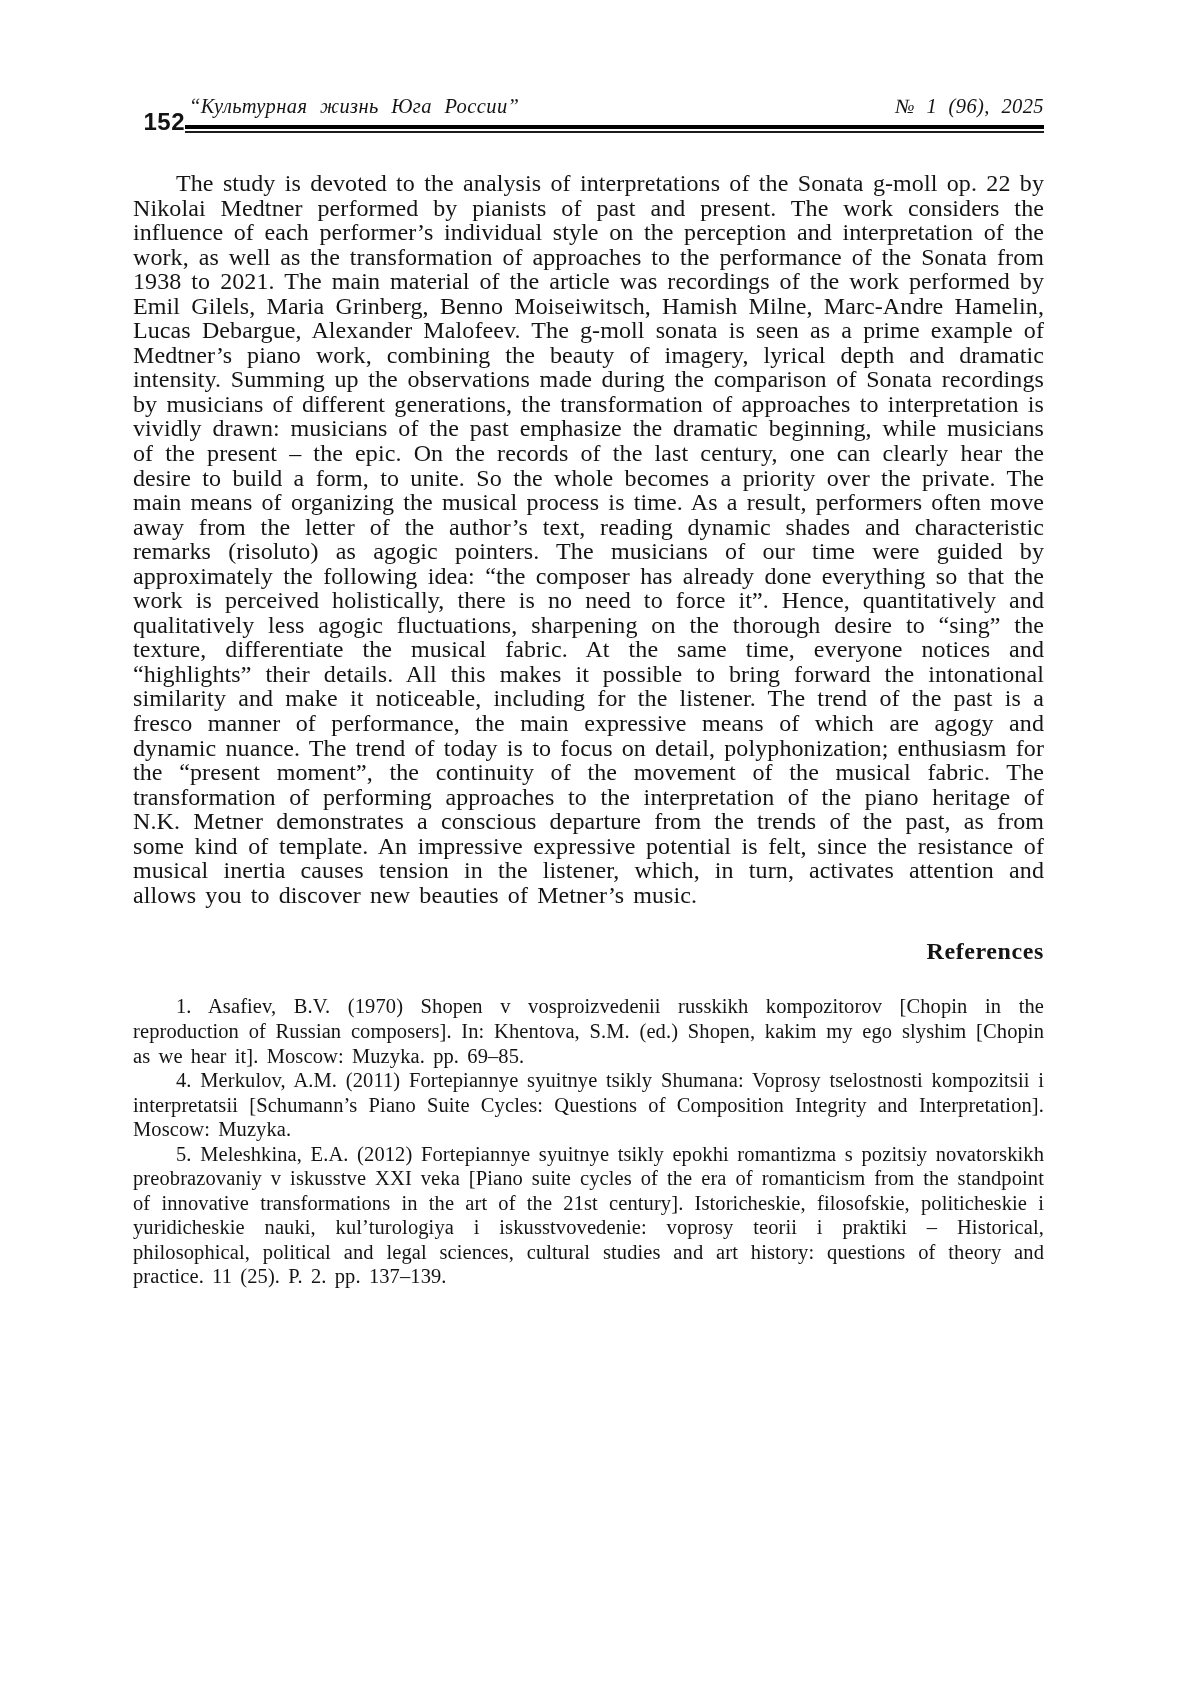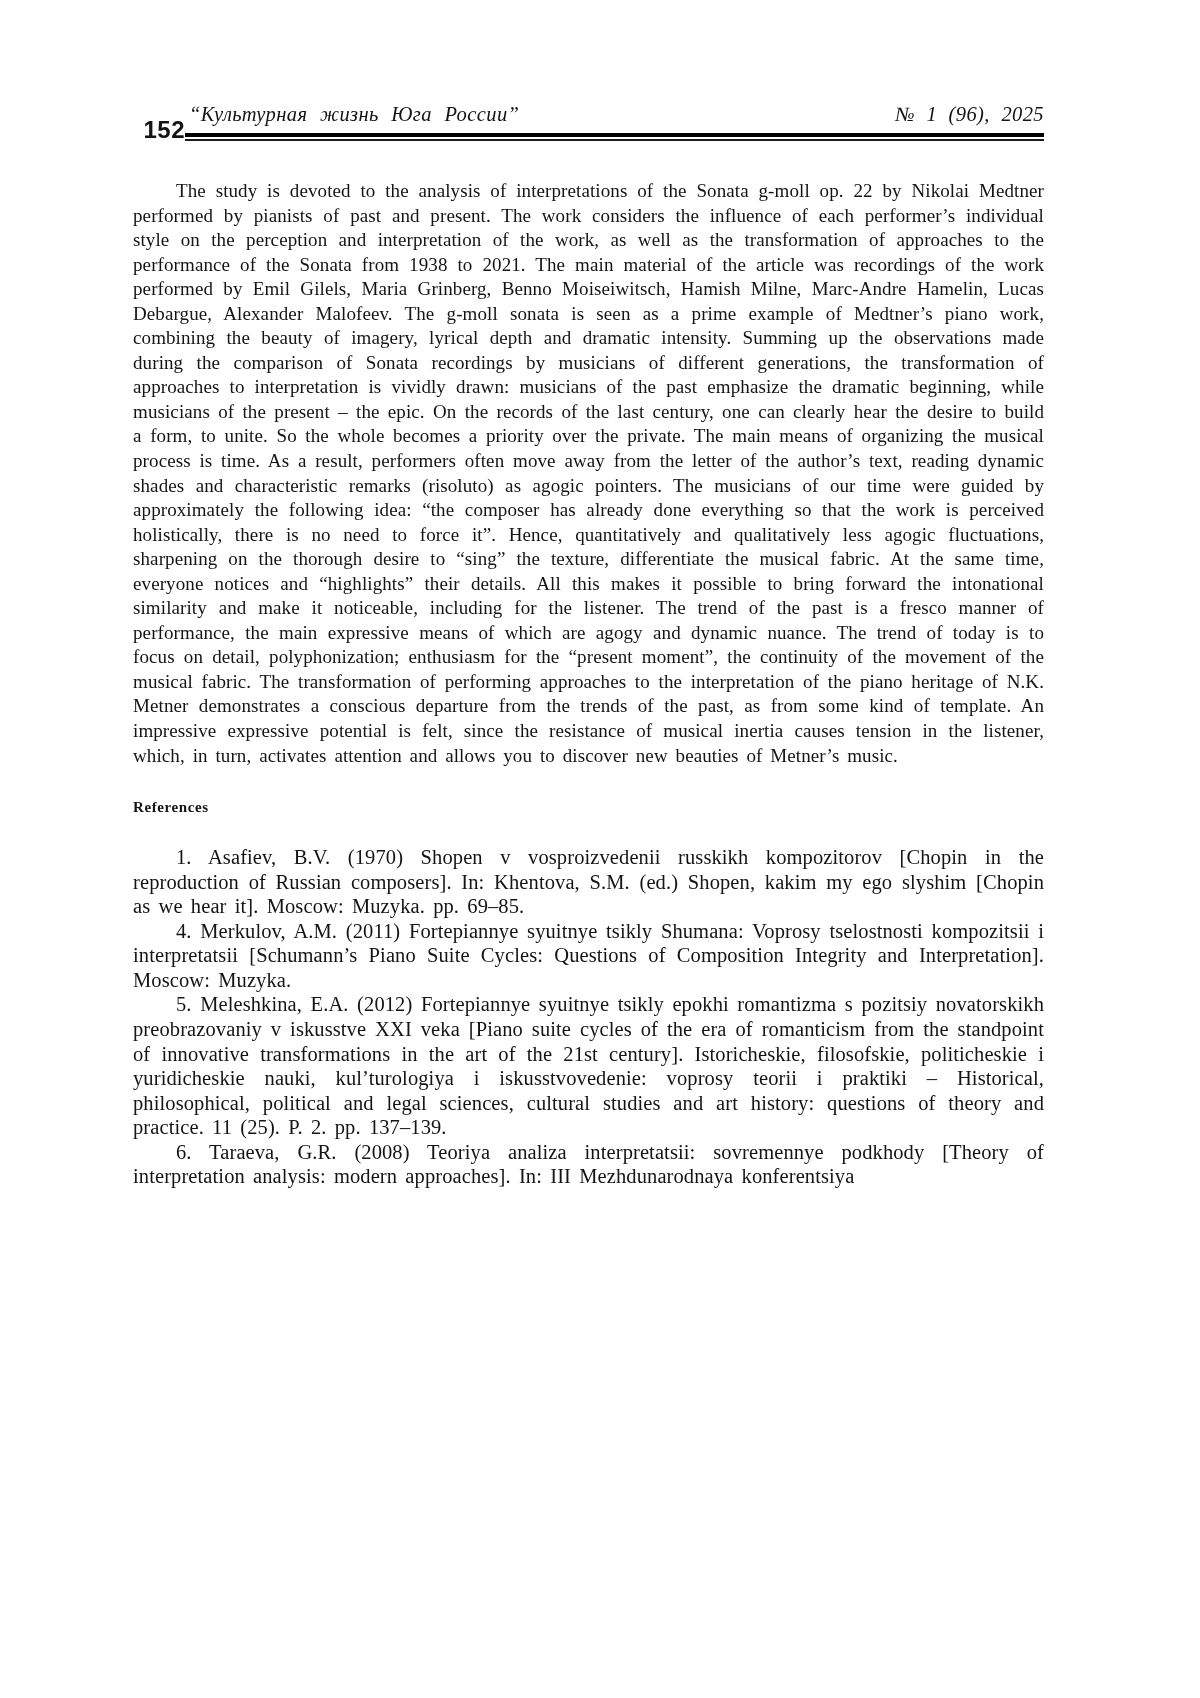--- a/index.html
+++ b/index.html
@@ -24,21 +24,21 @@
   .hdr-text-row {
     display: flex;
     justify-content: space-between;
     align-items: baseline;
     font-style: italic;
     font-size: 20.5px;
     line-height: 24px;
     padding-left: 56px;
   }
   .hdr-journal { word-spacing: 7px; letter-spacing: 0.4px; }
-  .hdr-issue   { word-spacing: 6px; letter-spacing: 0.4px; margin-top: 8px; }
+  .hdr-issue   { word-spacing: 6px; letter-spacing: 0.4px; }
   .rule-row {
     position: relative;
     display: flex;
     align-items: flex-start;
     margin-top: 7px;
   }
   .page-number {
     font-family: "Liberation Sans", sans-serif;
     font-weight: 700;
     font-size: 24px;
@@ -50,29 +50,29 @@
   }
   .rules { flex: 1; padding-top: 0; }
   .rule-thick { height: 4px; background: #000000; }
   .rule-thin  { height: 2px; background: #1c1c1c; margin-top: 2px; }
   
   .content { margin-top: 37px; }
   .abstract {
     margin: 0;
     text-align: justify;
     text-indent: 43px;
-    font-size: 19px;
+    font-size: 24px;
     line-height: 24.55px;
     word-spacing: 3px;
     letter-spacing: 0.1px;
   }
   .refs-title {
     margin: 31px 0 29px 0;
-    text-align: left;
-    font-size: 15px;
+    text-align: right;
+    font-size: 24px;
     font-weight: 700;
     letter-spacing: 0.6px;
   }
   .ref {
     margin: 0;
     text-align: justify;
     text-indent: 43px;
     font-size: 20.5px;
     line-height: 24.55px;
     word-spacing: 3px;
@@ -101,17 +101,16 @@
 
   <main class="content">
     <p class="abstract">The study is devoted to the analysis of interpretations of the Sonata g-moll op. 22 by Nikolai Medtner performed by pianists of past and present. The work considers the influence of each performer’s individual style on the perception and interpretation of the work, as well as the transformation of approaches to the performance of the Sonata from 1938 to 2021. The main material of the article was recordings of the work performed by Emil Gilels, Maria Grinberg, Benno Moiseiwitsch, Hamish Milne, Marc-Andre Hamelin, Lucas Debargue, Alexander Malofeev. The g-moll sonata is seen as a prime example of Medtner’s piano work, combining the beauty of imagery, lyrical depth and dramatic intensity. Summing up the observations made during the comparison of Sonata recordings by musicians of different generations, the transformation of approaches to interpretation is vividly drawn: musicians of the past emphasize the dramatic beginning, while musicians of the present – the epic. On the records of the last century, one can clearly hear the desire to build a form, to unite. So the whole becomes a priority over the private. The main means of organizing the musical process is time. As a result, performers often move away from the letter of the author’s text, reading dynamic shades and characteristic remarks (risoluto) as agogic pointers. The musicians of our time were guided by approximately the following idea: “the composer has already done everything so that the work is perceived holistically, there is no need to force it”. Hence, quantitatively and qualitatively less agogic fluctuations, sharpening on the thorough desire to “sing” the texture, differentiate the musical fabric. At the same time, everyone notices and “highlights” their details. All this makes it possible to bring forward the intonational similarity and make it noticeable, including for the listener. The trend of the past is a fresco manner of performance, the main expressive means of which are agogy and dynamic nuance. The trend of today is to focus on detail, polyphonization; enthusiasm for the “present moment”, the continuity of the movement of the musical fabric. The transformation of performing approaches to the interpretation of the piano heritage of N.K. Metner demonstrates a conscious departure from the trends of the past, as from some kind of template. An impressive expressive potential is felt, since the resistance of musical inertia causes tension in the listener, which, in turn, activates attention and allows you to discover new beauties of Metner’s music.</p>
 
     <h2 class="refs-title">References</h2>
 
     <div id="refs">
         <p class="ref"><span class="">1. Asafiev, B.V. (1970) Shopen v vosproizvedenii russkikh kompozitorov [Chopin in the reproduction of Russian composers]. In: Khentova, S.M. (ed.) </span><span class="it">Shopen, kakim my ego slyshim</span><span class=""> [Chopin as we hear it]. Moscow: Muzyka. pp. 69–85.</span></p>
         <p class="ref"><span class="">4. Merkulov, A.M. (2011) </span><span class="it">Fortepiannye syuitnye tsikly Shumana: Voprosy tselostnosti kompozitsii i interpretatsii</span><span class=""> [Schumann’s Piano Suite Cycles: Questions of Composition Integrity and Interpretation]. Moscow: Muzyka.</span></p>
         <p class="ref"><span class="">5. Meleshkina, E.A. (2012) Fortepiannye syuitnye tsikly epokhi romantizma s pozitsiy novatorskikh preobrazovaniy v iskusstve XXI veka [Piano suite cycles of the era of romanticism from the standpoint of innovative transformations in the art of the 21st century]. </span><span class="it">Istoricheskie, filosofskie, politicheskie i yuridicheskie nauki, kul’turologiya i iskusstvo­vedenie: voprosy teorii i praktiki – Historical, philosophical, political and legal sciences, cultural studies and art history: questions of theory and practice</span><span class="">. 11 (25). P. 2. pp. 137–139.</span></p>
-        <p class="ref"><span class="">6. Taraeva, G.R. (2008) Teoriya analiza interpretatsii: sovremennye podkhody [Theory of interpretation analysis: modern approaches]. In: </span><span class="it">III Mezhdunarodnaya konferentsiya</span></p>
       </div>
   </main>
 
 </div>
 
 </body></html>

